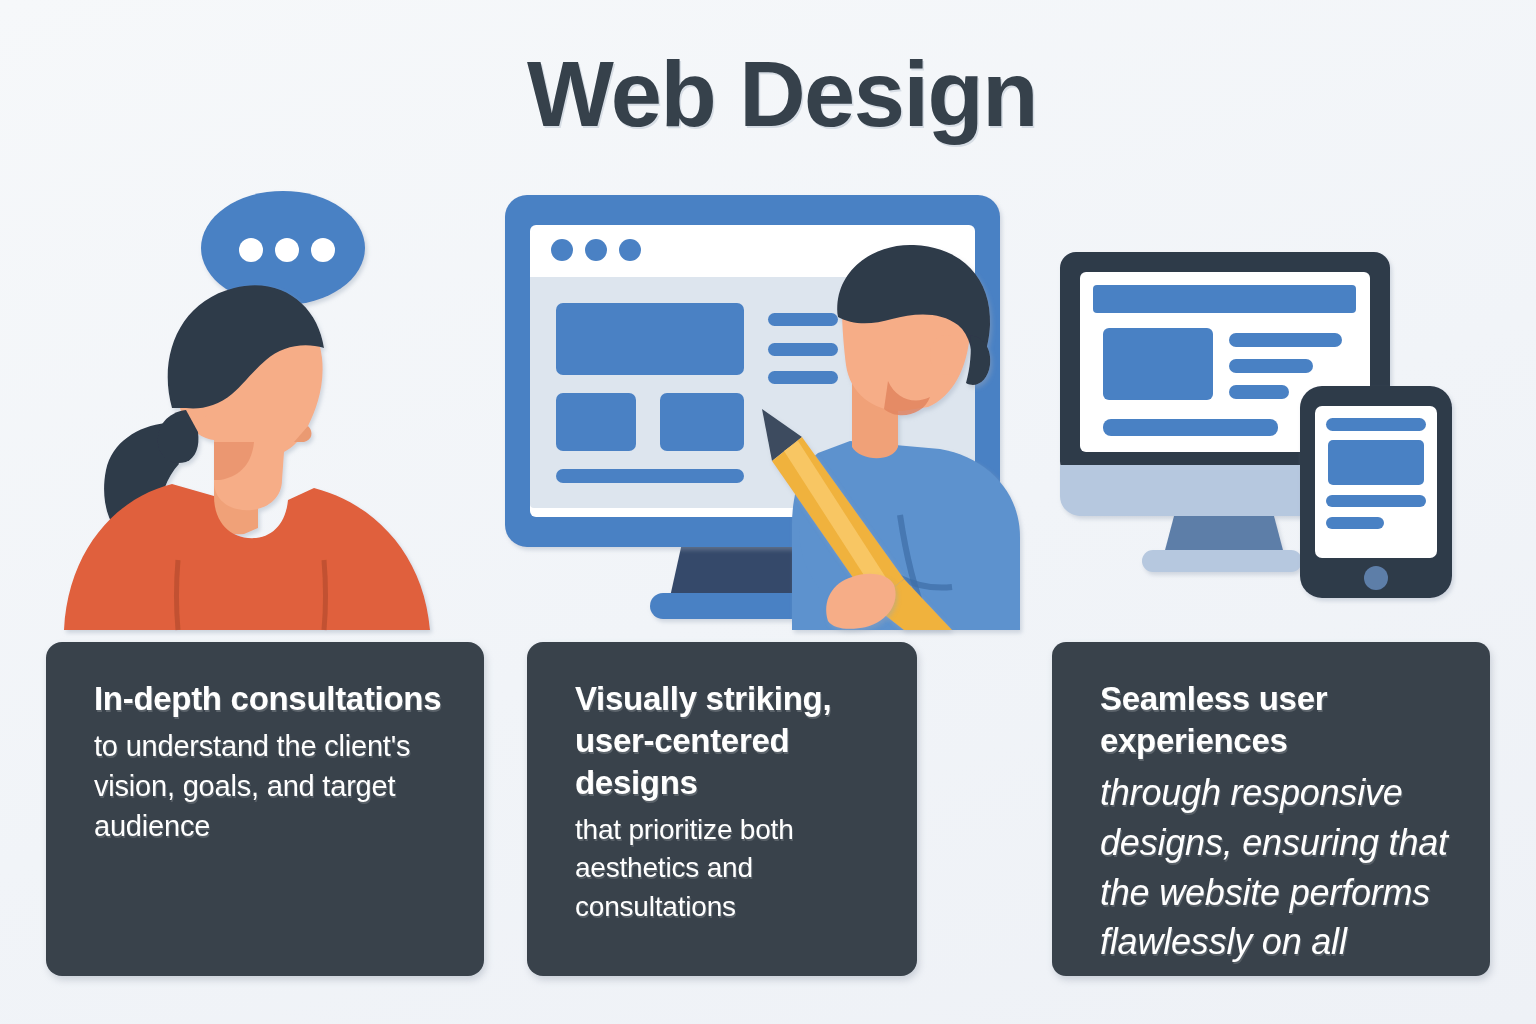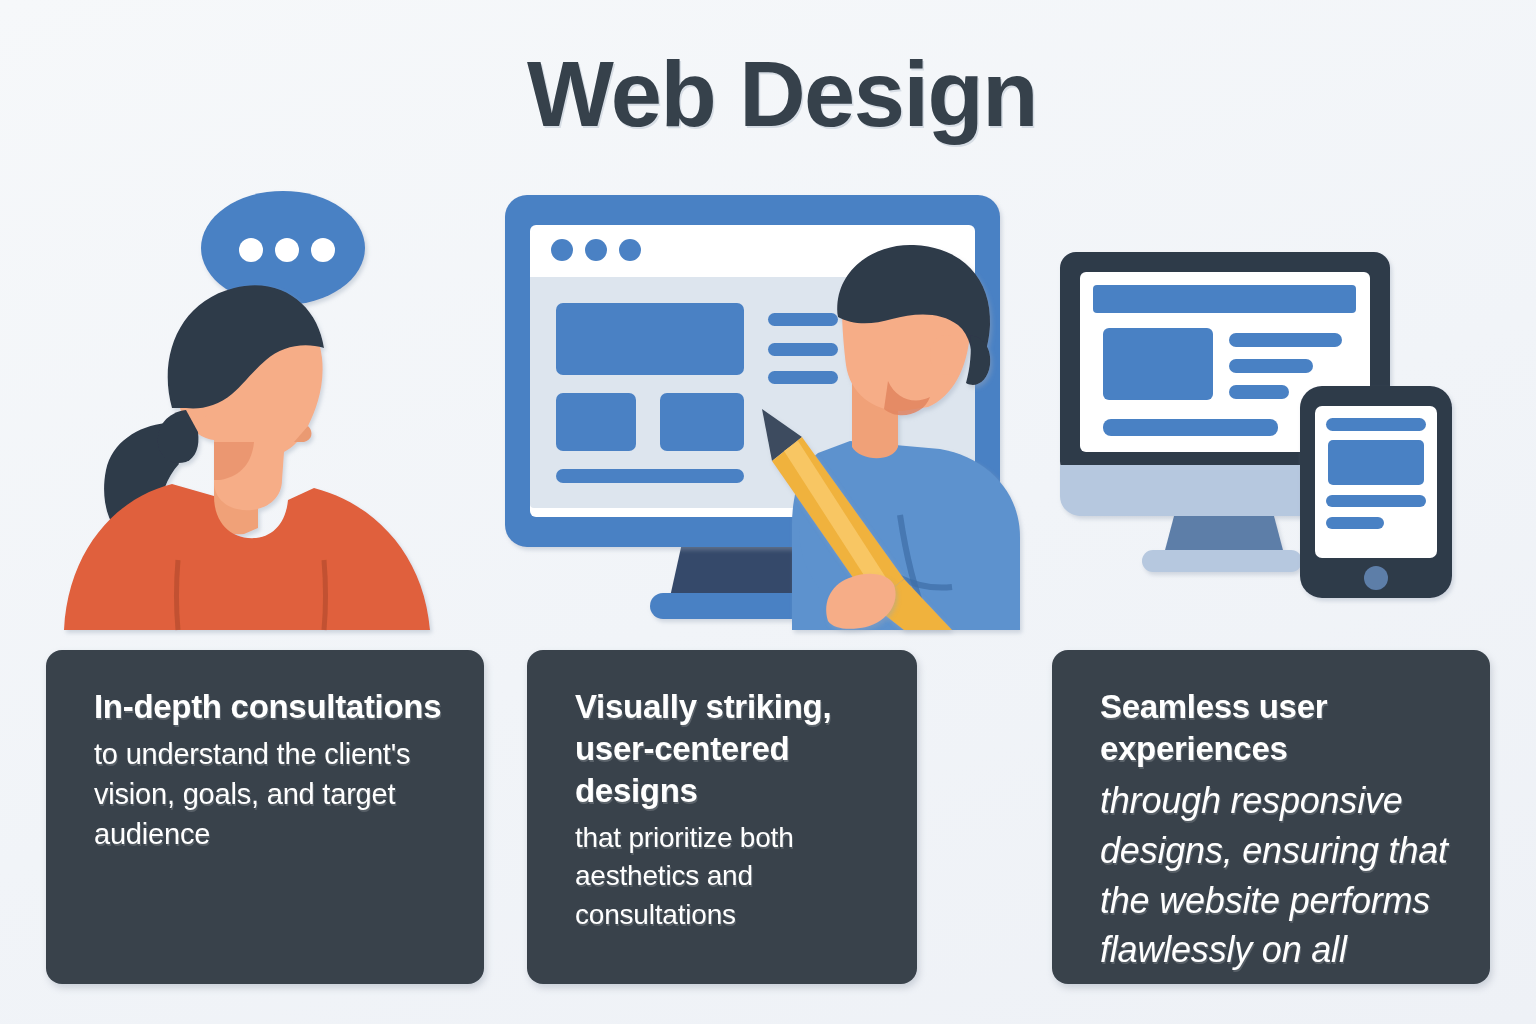--- a/index.html
+++ b/index.html
@@ -45,36 +45,35 @@
 
   .illus svg { display: block; width: 100%; height: 100%; overflow: visible; }
 
   
   .cards {
     position: absolute;
     left: 0;
     top: 642px;
     width: 1536px;
     height: 340px;
-    margin-top: 8px;
   }
   .card {
     position: absolute;
     top: 0;
     background: #39424b;
     border-radius: 16px;
     box-shadow: 2px 4px 7px rgba(150,160,175,0.42);
     padding: 36px 34px 30px 48px;
     box-sizing: border-box;
     color: #ffffff;
     overflow: hidden;
   }
   .card-1 { left: 46px;   width: 438px; height: 334px; }
   .card-2 { left: 527px;  width: 390px; height: 334px; }
-  .card-3 { left: 1052px; width: 438px; height: 334px; }
+  .card-3 { left: 1052px; width: 438px; height: 334px; border-radius: 14px; }
 
   .card-head {
     font-size: 33px;
     line-height: 1.28;
     font-weight: bold;
     letter-spacing: -0.3px;
     text-shadow: 1px 1.5px 0 rgba(255,255,255,0.18);
     margin: 0 0 6px 0;
   }
   .card-body {

